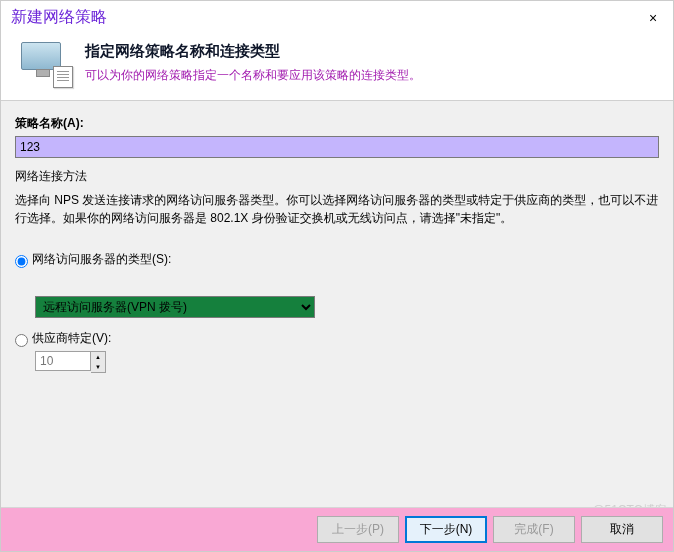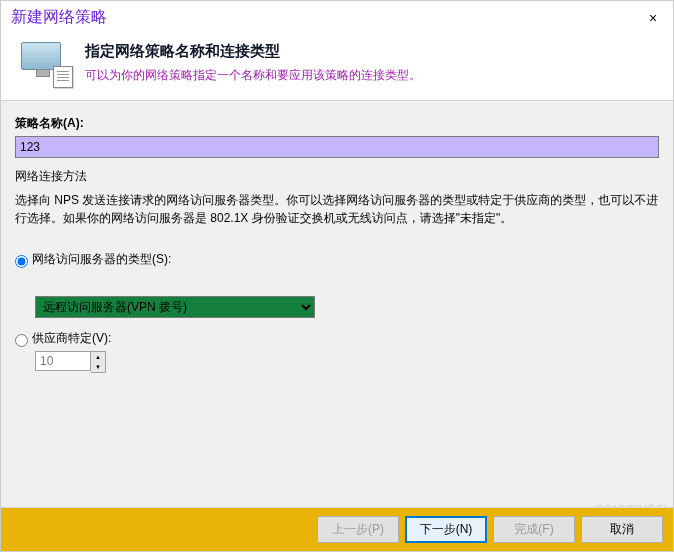--- a/index.html
+++ b/index.html
@@ -156,21 +156,21 @@
       border: none;
       background: #e8e8e8;
       padding: 0;
       cursor: pointer;
     }
     .footer {
       position: absolute;
       bottom: 0;
       left: 0;
       right: 0;
-      background: #eab308;
+      background: #f9a8d4;
       border-top: 1px solid #d6d6d6;
       padding: 8px 10px;
       display: flex;
       justify-content: flex-end;
       gap: 6px;
     }
     .footer button {
       min-width: 82px;
       padding: 4px 8px;
       font-size: 12px;

